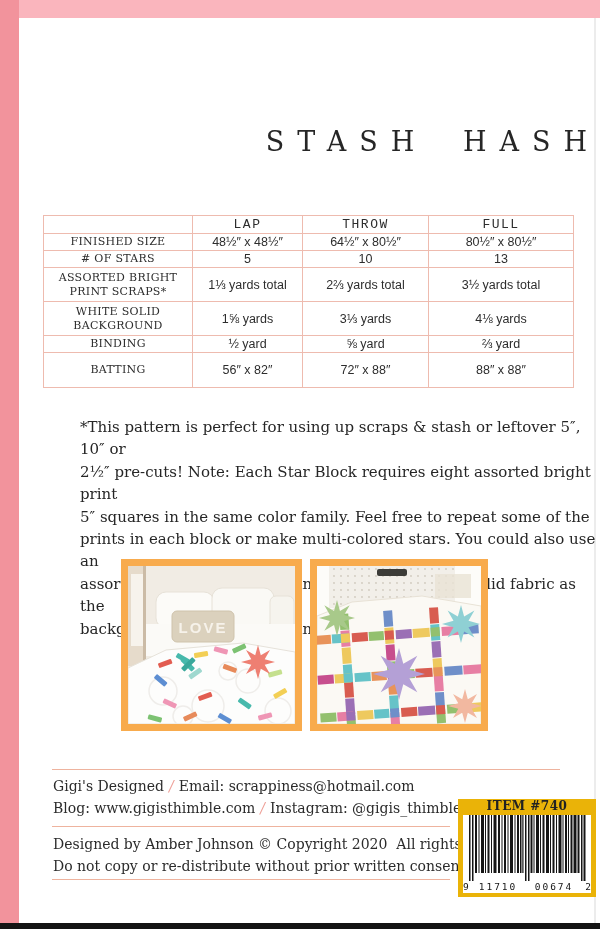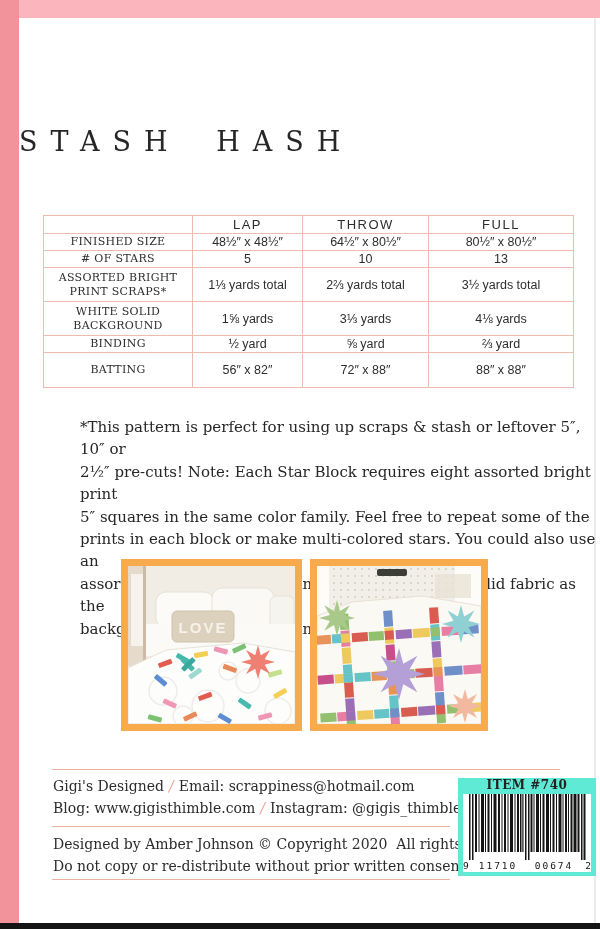--- a/index.html
+++ b/index.html
@@ -6,34 +6,34 @@
   body{
     width:600px;height:929px;position:relative;background:#ffffff;
     font-family:"DejaVu Serif", serif;color:#2d2d2d;overflow:hidden;
   }
   .strip-left{position:absolute;left:0;top:0;width:19px;height:923px;background:#f2939c;}
   .strip-top{position:absolute;left:19px;top:0;width:581px;height:18px;background:#fab5bd;}
   .strip-bottom{position:absolute;left:0;top:923px;width:600px;height:6px;background:#141414;}
   .edge-right{position:absolute;left:594px;top:18px;width:2px;height:905px;background:#ececec;}
 
   .title{
-    position:absolute;left:19px;top:126px;width:581px;text-align:left;
+    position:absolute;left:19px;top:126px;width:581px;text-align:right;
     font-size:27px;letter-spacing:13px;word-spacing:14px;color:#262626;font-weight:400;
     white-space:nowrap;
   }
 
   table.sizes{
     position:absolute;left:43px;top:215px;width:530px;
     border-collapse:collapse;table-layout:fixed;
   }
   table.sizes th, table.sizes td{
     border:1px solid #eebbaf;padding:0 4px;text-align:center;vertical-align:middle;
   }
   table.sizes th{
-    font-family:Liberation Sans, sans-serif;font-weight:400;font-size:13px;letter-spacing:1.5px;height:17px;
+    font-family:Liberation Mono, monospace;font-weight:400;font-size:13px;letter-spacing:1.5px;height:17px;
   }
   td.rlabel{font-family:"DejaVu Serif", serif;font-size:11px;letter-spacing:0.3px;line-height:14px;}
   td.rvalue{font-family:"Liberation Sans", sans-serif;font-size:12.5px;}
   tr.h17{height:17px;} tr.h18{height:18px;} tr.h19{height:35px;} tr.h34{height:34px;}
 
   .note{position:absolute;left:52px;top:416px;width:520px;font-size:15px;line-height:22.4px;color:#262626;margin-left:28px;}
   .note div{white-space:pre-wrap;}
 
   .photo{position:absolute;top:559px;background:#f8ab4d;padding:7px;font-size:0;}
   .photo-left{left:121px;}
@@ -42,21 +42,21 @@
   .divider{position:absolute;height:1px;background:#eeb39e;}
   .div1{left:52px;top:769px;width:508px;}
   .div2{left:52px;top:826px;width:398px;}
   .div3{left:52px;top:879px;width:398px;}
 
   .contact{position:absolute;left:53px;top:775px;font-size:14px;line-height:22px;color:#2b2b2b;}
   .copyright{position:absolute;left:53px;top:833px;font-size:14px;line-height:22px;color:#2b2b2b;}
   .copyright div{white-space:pre-wrap;}
   .sep{color:#ee9e96;padding:0 5px;font-style:italic;}
 
-  .barcode-block{position:absolute;left:458px;top:778px;width:138px;text-align:center;background:#5eead4;}
+  .barcode-block{position:absolute;left:458px;top:799px;width:138px;text-align:center;background:#eab308;}
   .item-label{font-size:12px;font-weight:bold;letter-spacing:0.5px;color:#222;}
   .barcode-svg{margin-top:2px;}
 </style>
 </head>
 <body>
 
 <div class="strip-left"></div>
 <div class="strip-top"></div>
 <div class="strip-bottom"></div>
 <div class="edge-right"></div>

